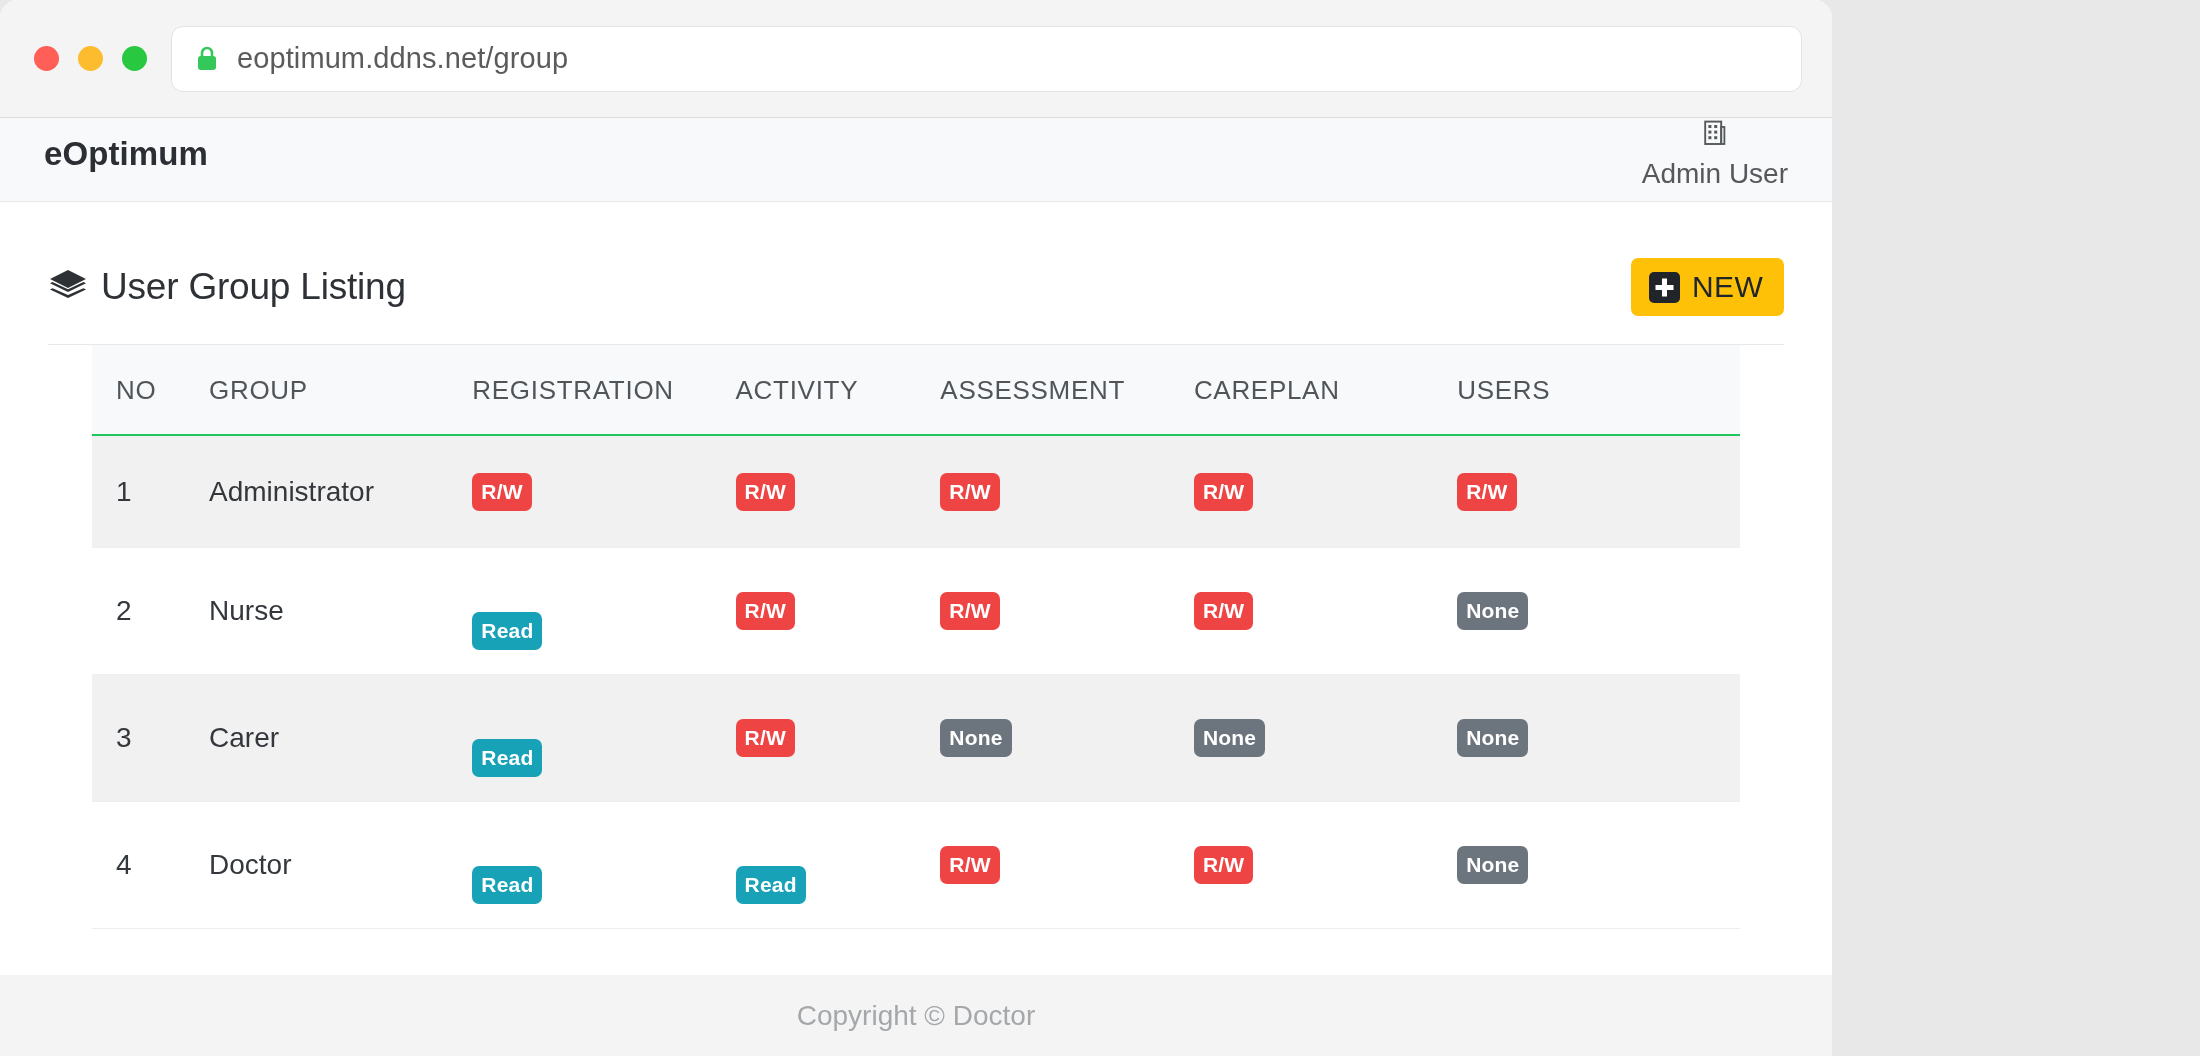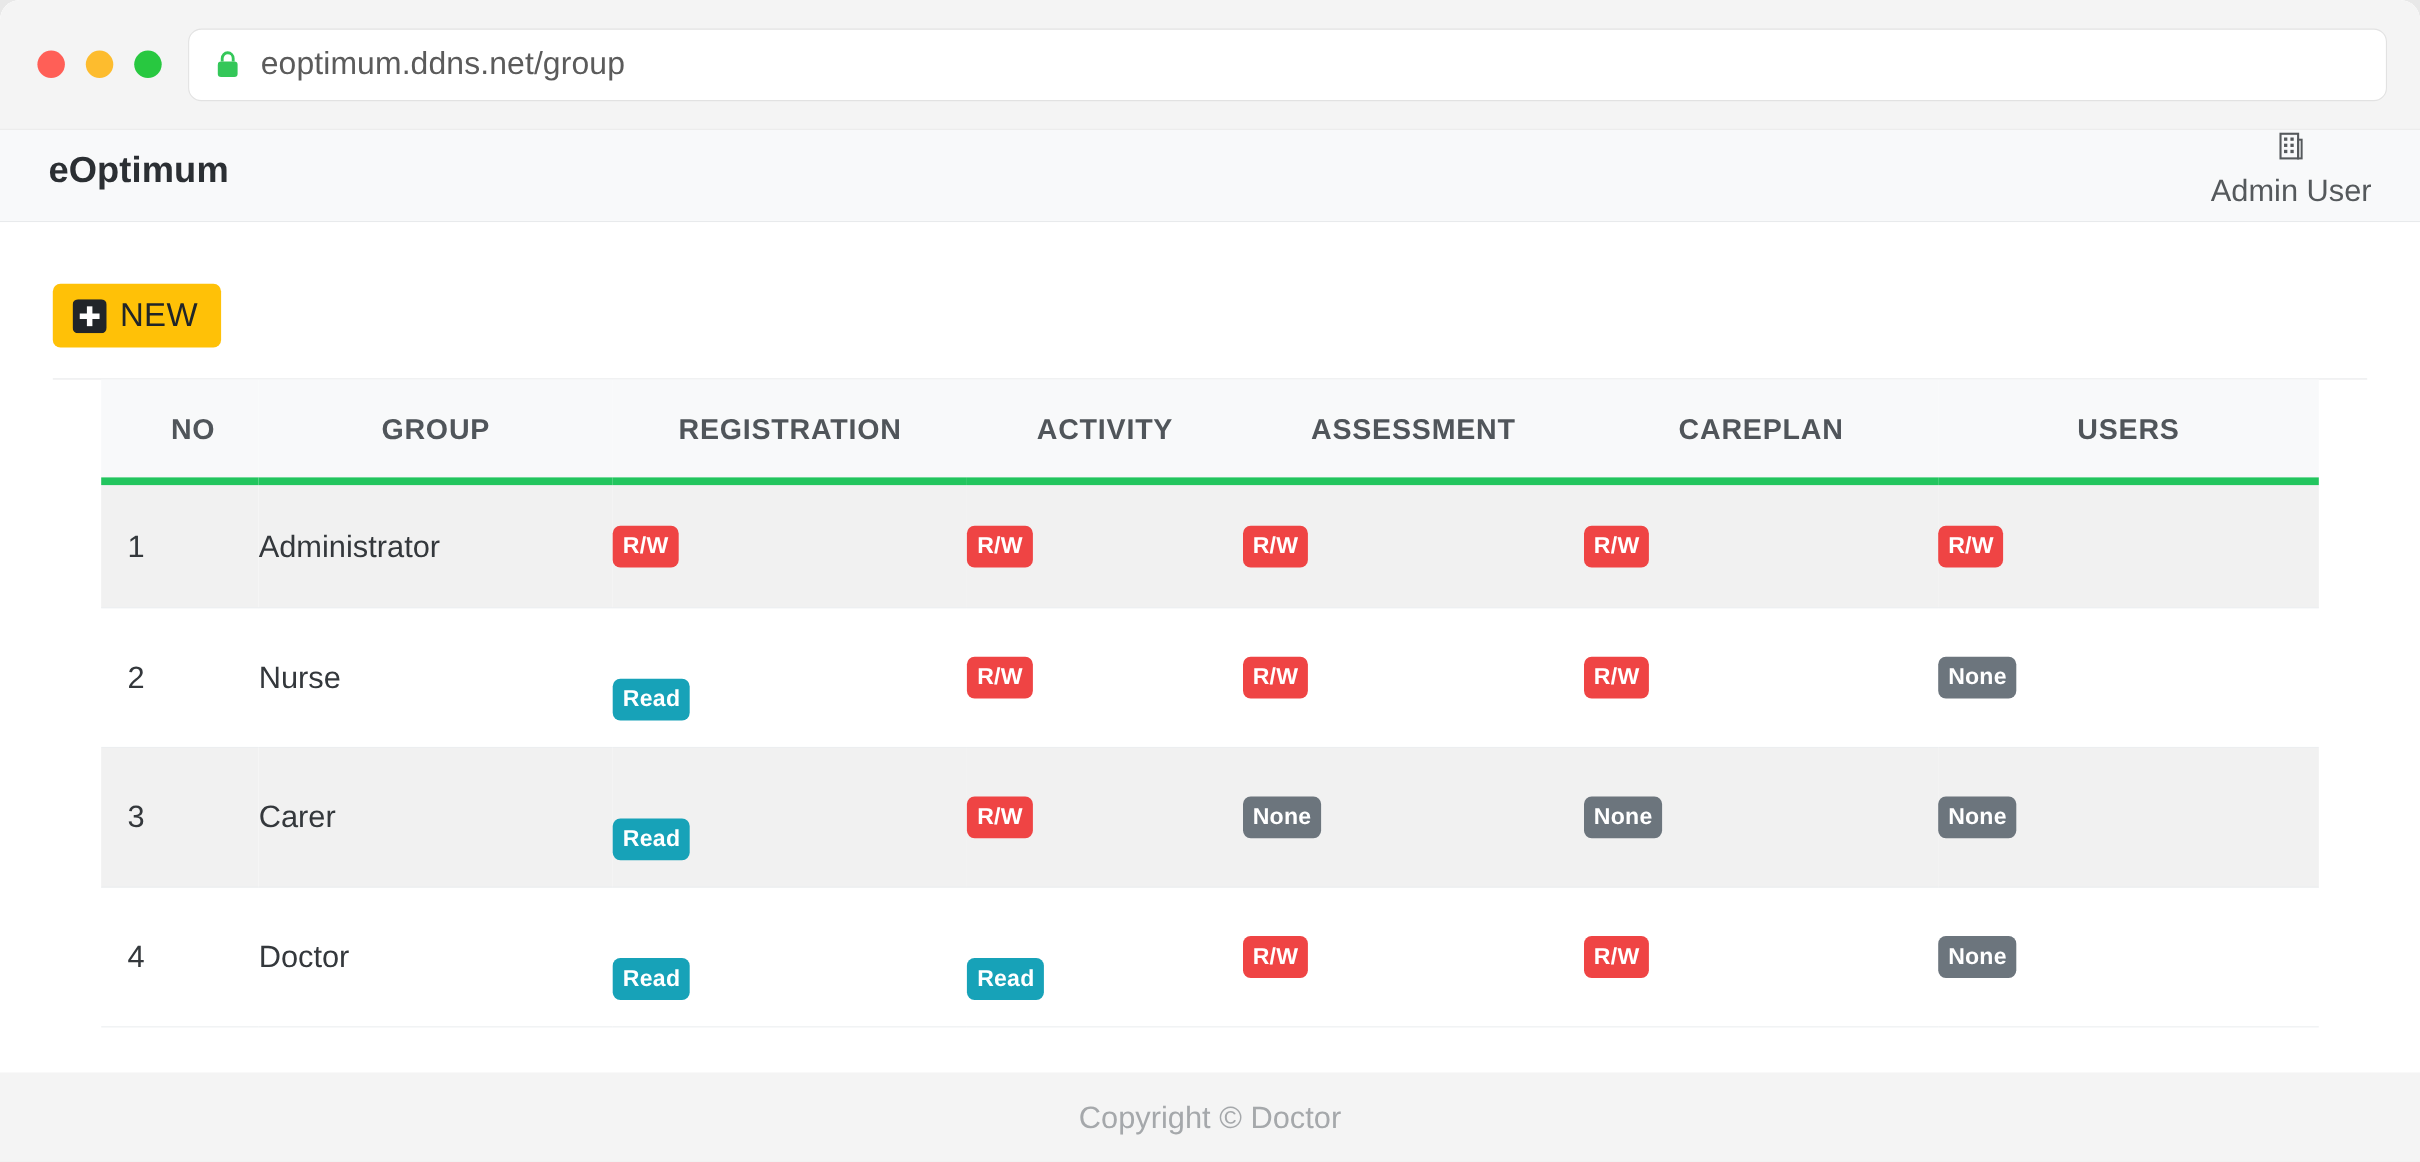--- a/index.html
+++ b/index.html
@@ -7,21 +7,21 @@
     padding: 0;
     background: #e8e8e8;
   }
   body {
     font-family: "Liberation Sans", sans-serif;
     -webkit-font-smoothing: antialiased;
   }
 
   .window {
     position: relative;
-    width: 2200px;
+    width: 1832px;
     height: 1056px;
     background: #ffffff;
     overflow: hidden;
     border-radius: 18px 18px 0 0;
   }
 
   
   .chrome {
     height: 118px;
     background: #f4f4f4;
@@ -155,26 +155,26 @@
   
   .table-wrap { padding: 0 44px; }
   table.grid {
     width: 100%;
     border-collapse: collapse;
     table-layout: fixed;
   }
   table.grid thead th {
     background: #f8f9fa;
     font-size: 26px;
-    font-weight: bold;
+    font-weight: normal;
     color: #50555a;
     letter-spacing: 0.7px;
-    text-align: center;
+    text-align: left;
     padding: 30px 0 28px 0;
-    border-bottom: 7px solid #22c55e;
+    border-bottom: 2px solid #22c55e;
   }
   table.grid thead th:first-child { padding-left: 24px; }
 
   table.grid tbody td {
     font-size: 28px;
     color: #34383c;
     padding: 24px 0 24px 0;
     border-bottom: 1px solid #eceef0;
     vertical-align: middle;
     height: 63px;
@@ -247,20 +247,28 @@
         <rect x="6.4" y="17.2" width="3" height="3" fill="#55595c"></rect>
         <rect x="12.2" y="17.2" width="3" height="3" fill="#55595c"></rect>
       </svg>
       <span>Admin User</span>
     </div>
   </div>
 
   <div class="page">
 
     <div class="title-row">
+      <div class="title-left">
+        <svg class="layers-icon" width="40" height="38" viewBox="0 0 40 38">
+          <path d="M20 2 L38 11 L20 20 L2 11 Z" fill="#2e3236"></path>
+          <path d="M20 21.2 L35.5 14 L38 15.3 L20 24 L2 15.3 L4.5 14 Z" fill="#2e3236"></path>
+          <path d="M20 27 L35.5 20.2 L38 21.5 L20 30 L2 21.5 L4.5 20.2 Z" fill="#2e3236"></path>
+        </svg>
+        <span class="page-title">User Group Listing</span>
+      </div>
 
       <button class="btn-new">
         <svg class="plus-box" width="31" height="31" viewBox="0 0 31 31">
           <rect x="0" y="0" width="31" height="31" rx="5" fill="#212529"></rect>
           <rect x="13" y="6.5" width="5" height="18" fill="#ffffff"></rect>
           <rect x="6.5" y="13" width="18" height="5" fill="#ffffff"></rect>
         </svg>
         <span class="label">NEW</span>
       </button>
     </div>

